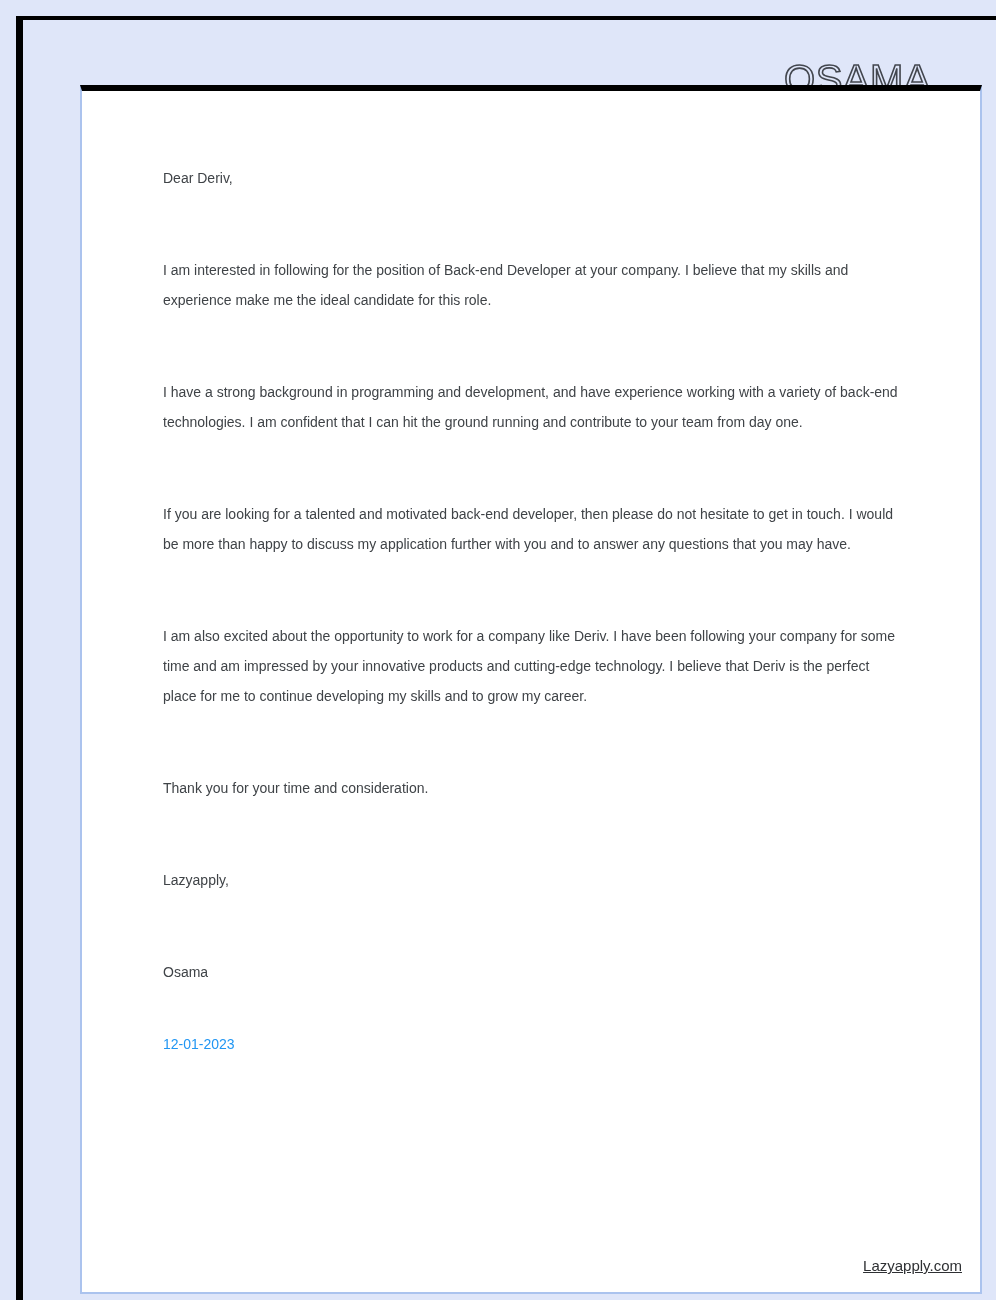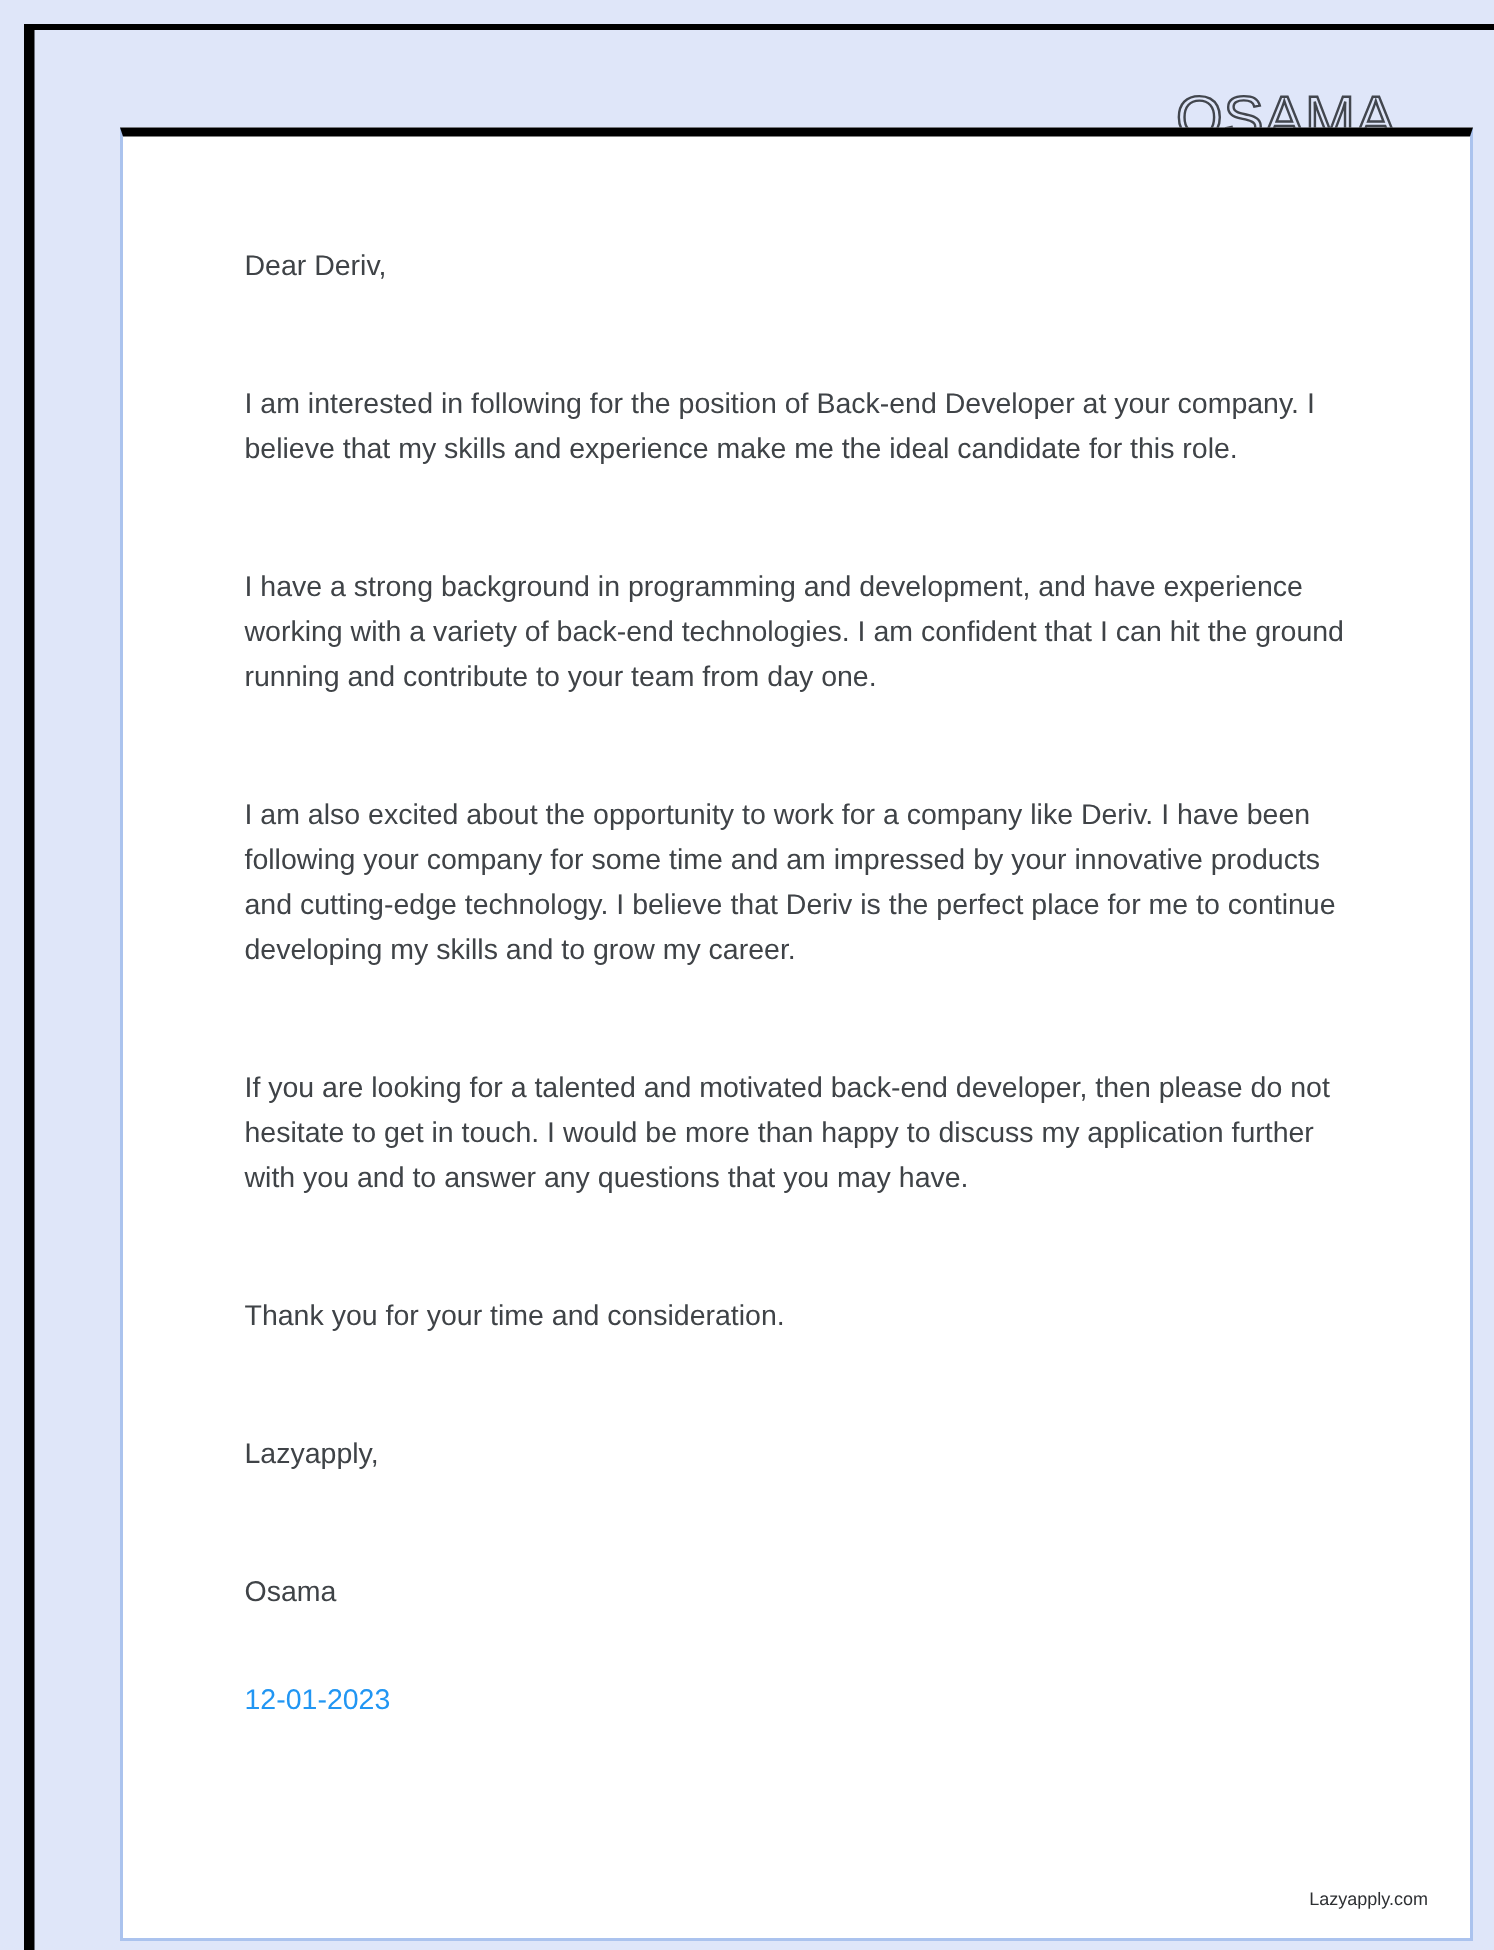--- a/index.html
+++ b/index.html
@@ -47,66 +47,67 @@
     top: 49px;
     width: 902px;
     height: 1209px;
     background: #ffffff;
     border: 2px solid #abc3ee;
     border-top: 6px solid #000000;
   }
 
   .letter-body {
     padding: 40px 48px 0 49px;
-    font-size: 19px;
+    font-size: 14px;
     line-height: 30px;
     color: #3f4347;
   }
 
   .letter-body p {
     margin: 0 0 30px 0;
   }
 
   .letter-body p.sig {
     margin-bottom: 10px;
   }
 
   .letter-body p.date {
     color: #2196f3;
     margin-bottom: 0;
   }
 
   .watermark {
     position: absolute;
-    right: 12px;
+    right: 2px;
     bottom: 1px;
-    font-size: 12px;
+    font-size: 15px;
     line-height: 18px;
     color: #2e3033;
+    text-decoration: underline;
   }
 </style>
 </head>
 <body>
 
 <div class="canvas">
 
   <div class="brand">OSAMA</div>
 
   <div class="doc">
 
     <div class="letter-body">
       <p>Dear Deriv,</p>
 
       <p>I am interested in following for the position of Back-end Developer at your company. I believe that my skills and experience make me the ideal candidate for this role.</p>
 
       <p>I have a strong background in programming and development, and have experience working with a variety of back-end technologies. I am confident that I can hit the ground running and contribute to your team from day one.</p>
 
+      <p>If you are looking for a talented and motivated back-end developer, then please do not hesitate to get in touch. I would be more than happy to discuss my application further with you and to answer any questions that you may have.</p>
+
       <p>I am also excited about the opportunity to work for a company like Deriv. I have been following your company for some time and am impressed by your innovative products and cutting-edge technology. I believe that Deriv is the perfect place for me to continue developing my skills and to grow my career.</p>
-
-      <p>If you are looking for a talented and motivated back-end developer, then please do not hesitate to get in touch. I would be more than happy to discuss my application further with you and to answer any questions that you may have.</p>
 
       <p>Thank you for your time and consideration.</p>
 
       <p>Lazyapply,</p>
 
       <p class="sig">Osama</p>
 
       <p class="date">12-01-2023</p>
     </div>
 

